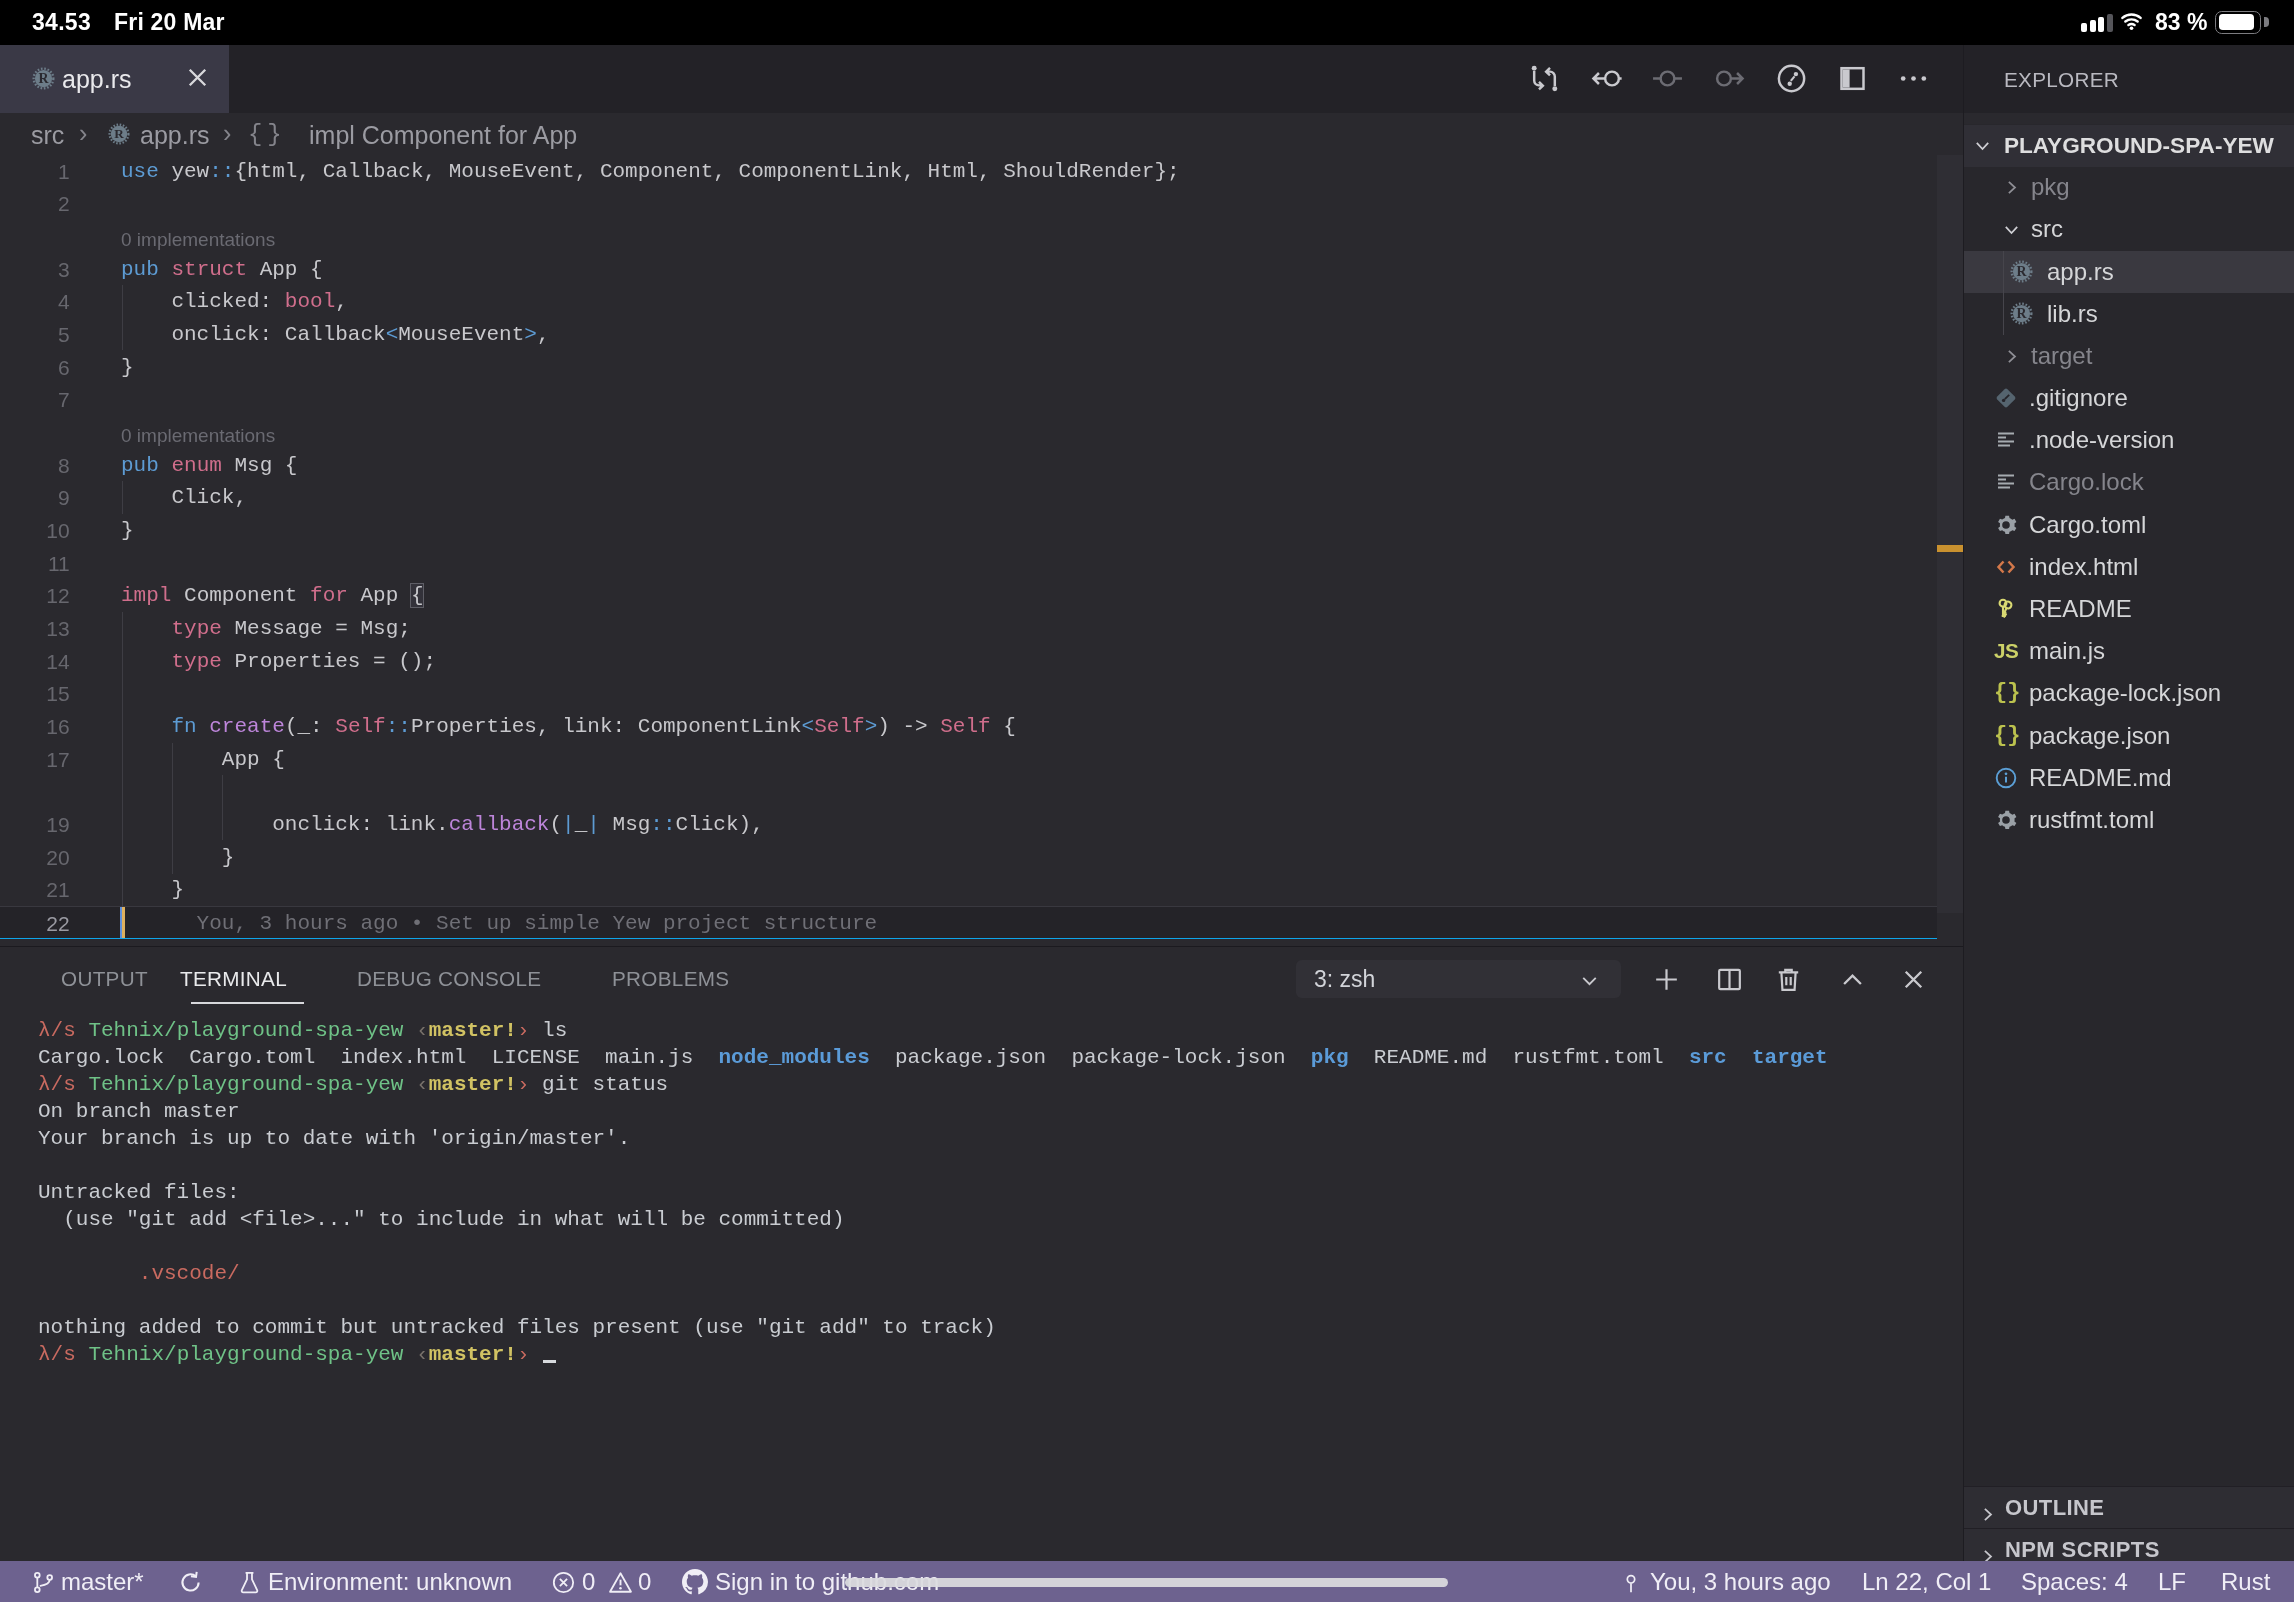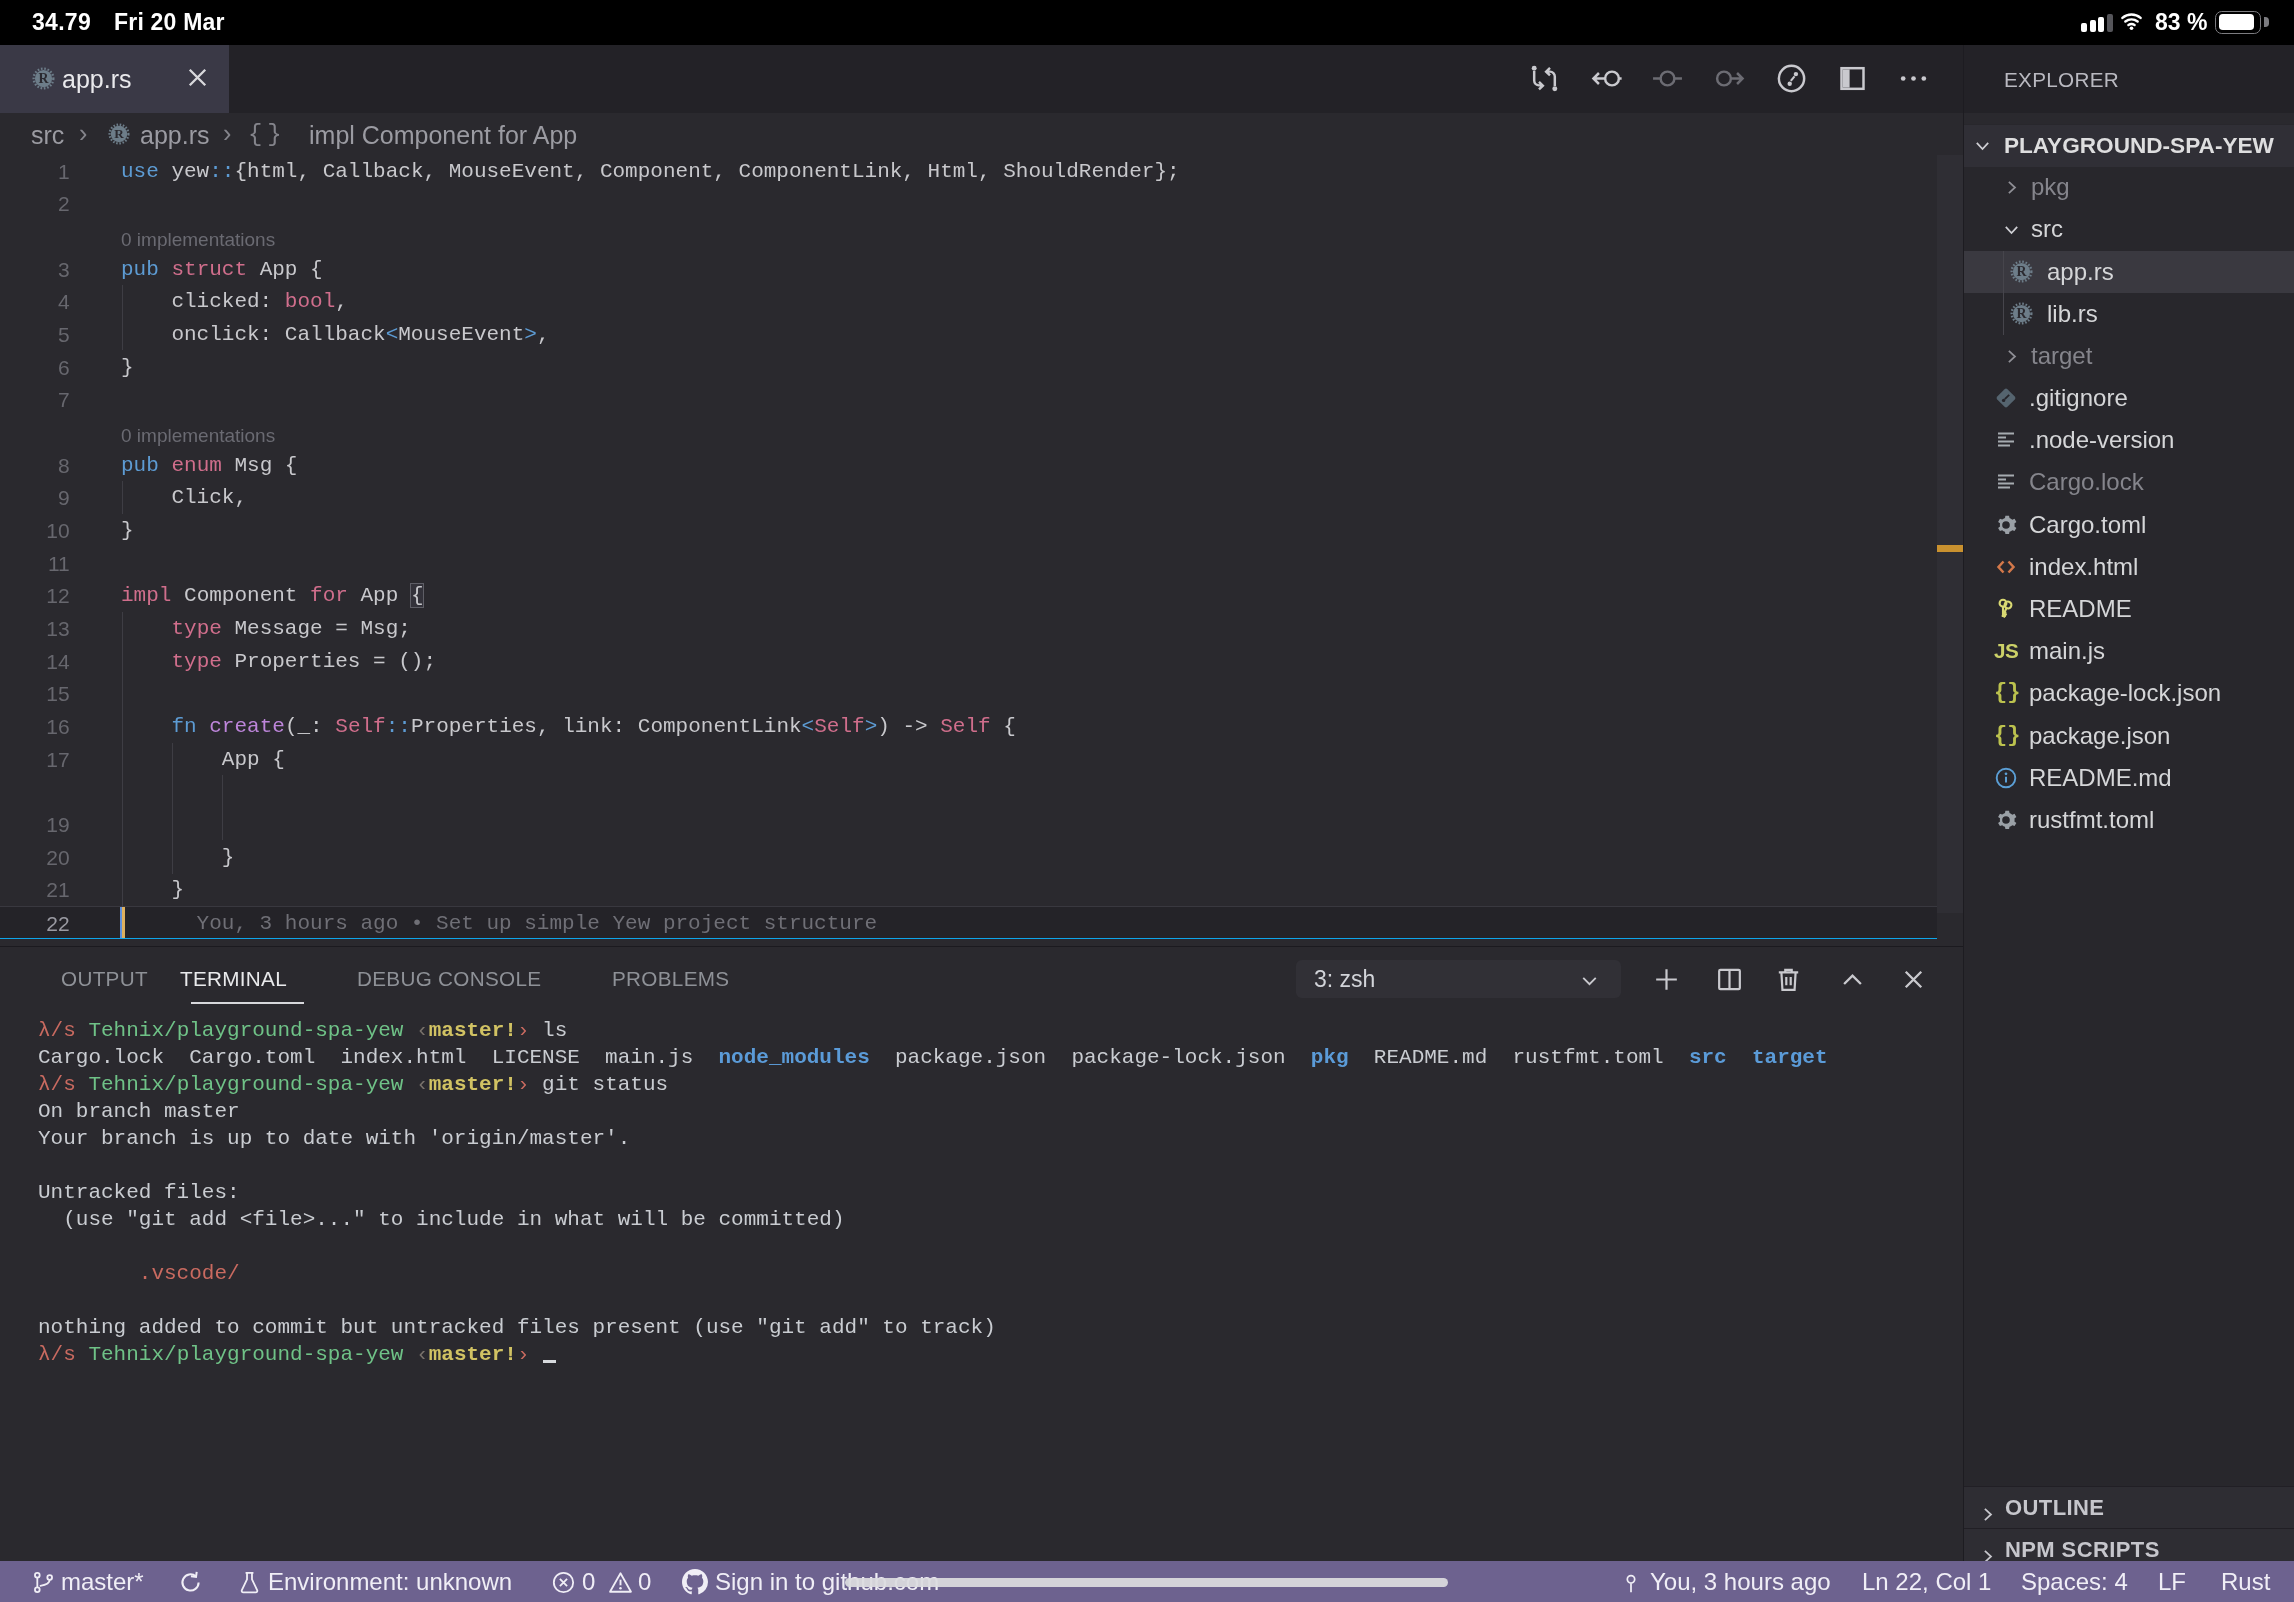--- a/index.html
+++ b/index.html
@@ -23,21 +23,21 @@
 .ticon{position:absolute}
 .tname{position:absolute;top:0;font-size:24px;line-height:42px}
 .shead{position:absolute;left:0;width:330px;height:42px;background:#2e2d33;border-top:1px solid #211f25;color:#c6c6cc;font-weight:bold;font-size:22px;line-height:42px;letter-spacing:0.4px}
 #status{position:absolute;left:0;top:1561px;width:2294px;height:41px;background:#6d628f;color:#f0eef6;font-size:24px}
 .sbi{position:absolute;top:7.7px}
 .sbt{position:absolute;top:0;height:41px;line-height:42px;white-space:pre}
 </style></head>
 <body>
 
 <div id="ipad">
-  <span class="abs" style="left:32px;top:8.6px;font-size:23px;font-weight:bold;letter-spacing:0.3px">34.79</span>
+  <span class="abs" style="left:32px;top:8.6px;font-size:23px;font-weight:bold;letter-spacing:0.3px">34.53</span>
   <span class="abs" style="left:114px;top:8.6px;font-size:23px;font-weight:bold;letter-spacing:0.2px">Fri 20 Mar</span>
   <div class="abs" style="left:2081px;top:23px;width:6.2px;height:8.6px;border-radius:1.9px;background:#ffffff"></div>
     <div class="abs" style="left:2090px;top:20px;width:6.2px;height:11.5px;border-radius:1.9px;background:#ffffff"></div>
     <div class="abs" style="left:2098px;top:17.3px;width:6.2px;height:14.4px;border-radius:1.9px;background:#ffffff"></div>
     <div class="abs" style="left:2107px;top:14.4px;width:6.2px;height:17.3px;border-radius:1.9px;background:#55555a"></div>
   <span class="abs" style="left:2117px;top:9.6px"><svg width="29" height="23" viewBox="0 0 24 24" fill="none" style="">
         <path d="M2.5 8.2 a15 15 0 0 1 19 0" stroke="#ffffff" stroke-width="2.6" stroke-linecap="round"></path>
         <path d="M5.6 12 a10.5 10.5 0 0 1 12.8 0" stroke="#ffffff" stroke-width="2.6" stroke-linecap="round"></path>
         <path d="M8.8 15.7 a6 6 0 0 1 6.4 0" stroke="#ffffff" stroke-width="2.6" stroke-linecap="round"></path>
         <circle cx="12" cy="19" r="1.9" fill="#ffffff"></circle>
@@ -129,21 +129,21 @@
 <div class="crow" style="top:449px"><div class="gut" style="color:#67676e">8</div><div class="code"><span style="color:#5d9bd3">pub</span> <span style="color:#d06e8c">enum</span> Msg {</div></div>
 <div class="crow" style="top:481px"><div class="gut" style="color:#67676e">9</div><div class="code">    Click,</div></div>
 <div class="crow" style="top:514px"><div class="gut" style="color:#67676e">10</div><div class="code">}</div></div>
 <div class="crow" style="top:547px"><div class="gut" style="color:#67676e">11</div><div class="code"></div></div>
 <div class="crow" style="top:579px"><div class="gut" style="color:#67676e">12</div><div class="code"><span style="color:#d06e8c">impl</span> Component <span style="color:#d06e8c">for</span> App <span class="bm">{</span></div></div>
 <div class="crow" style="top:612px"><div class="gut" style="color:#67676e">13</div><div class="code">    <span style="color:#d06e8c">type</span> Message = Msg;</div></div>
 <div class="crow" style="top:645px"><div class="gut" style="color:#67676e">14</div><div class="code">    <span style="color:#d06e8c">type</span> Properties = ();</div></div>
 <div class="crow" style="top:677px"><div class="gut" style="color:#67676e">15</div><div class="code"></div></div>
 <div class="crow" style="top:710px"><div class="gut" style="color:#67676e">16</div><div class="code">    <span style="color:#5d9bd3">fn</span> <span style="color:#bd85da">create</span>(_: <span style="color:#d06e8c">Self</span><span style="color:#5d9bd3">::</span>Properties, link: ComponentLink<span style="color:#5d9bd3">&lt;</span><span style="color:#d06e8c">Self</span><span style="color:#5d9bd3">&gt;</span>) -&gt; <span style="color:#d06e8c">Self</span> {</div></div>
 <div class="crow" style="top:743px"><div class="gut" style="color:#67676e">17</div><div class="code">        App {</div></div>
-<div class="crow" style="top:808px"><div class="gut" style="color:#67676e">19</div></div>
+<div class="crow" style="top:808px"><div class="gut" style="color:#67676e">19</div><div class="code">            onclick: link.<span style="color:#bd85da">callback</span>(<span style="color:#5d9bd3">|</span>_<span style="color:#5d9bd3">|</span> Msg<span style="color:#5d9bd3">::</span>Click),</div></div>
 <div class="crow" style="top:841px"><div class="gut" style="color:#67676e">20</div><div class="code">        }</div></div>
 <div class="crow" style="top:873px"><div class="gut" style="color:#67676e">21</div><div class="code">    }</div></div>
 <div class="crow cur" style="top:906px"><div class="gut" style="color:#9a9aa2">22</div><div class="code"><span class="blame">      You, 3 hours ago • Set up simple Yew project structure</span></div></div>
 
   <div class="abs" style="left:120px;top:907px;width:1.5px;height:31px;background:#5f8fd9"></div>
   <div class="abs" style="left:122px;top:907px;width:2.5px;height:31px;background:#ddb05e"></div>
 
   <div class="abs" style="left:1937px;top:155px;width:26px;height:758px;background:#2f2e34"></div>
   <div class="abs" style="left:1937px;top:545px;width:26px;height:6.7px;background:#c9912f"></div>
 </div>

